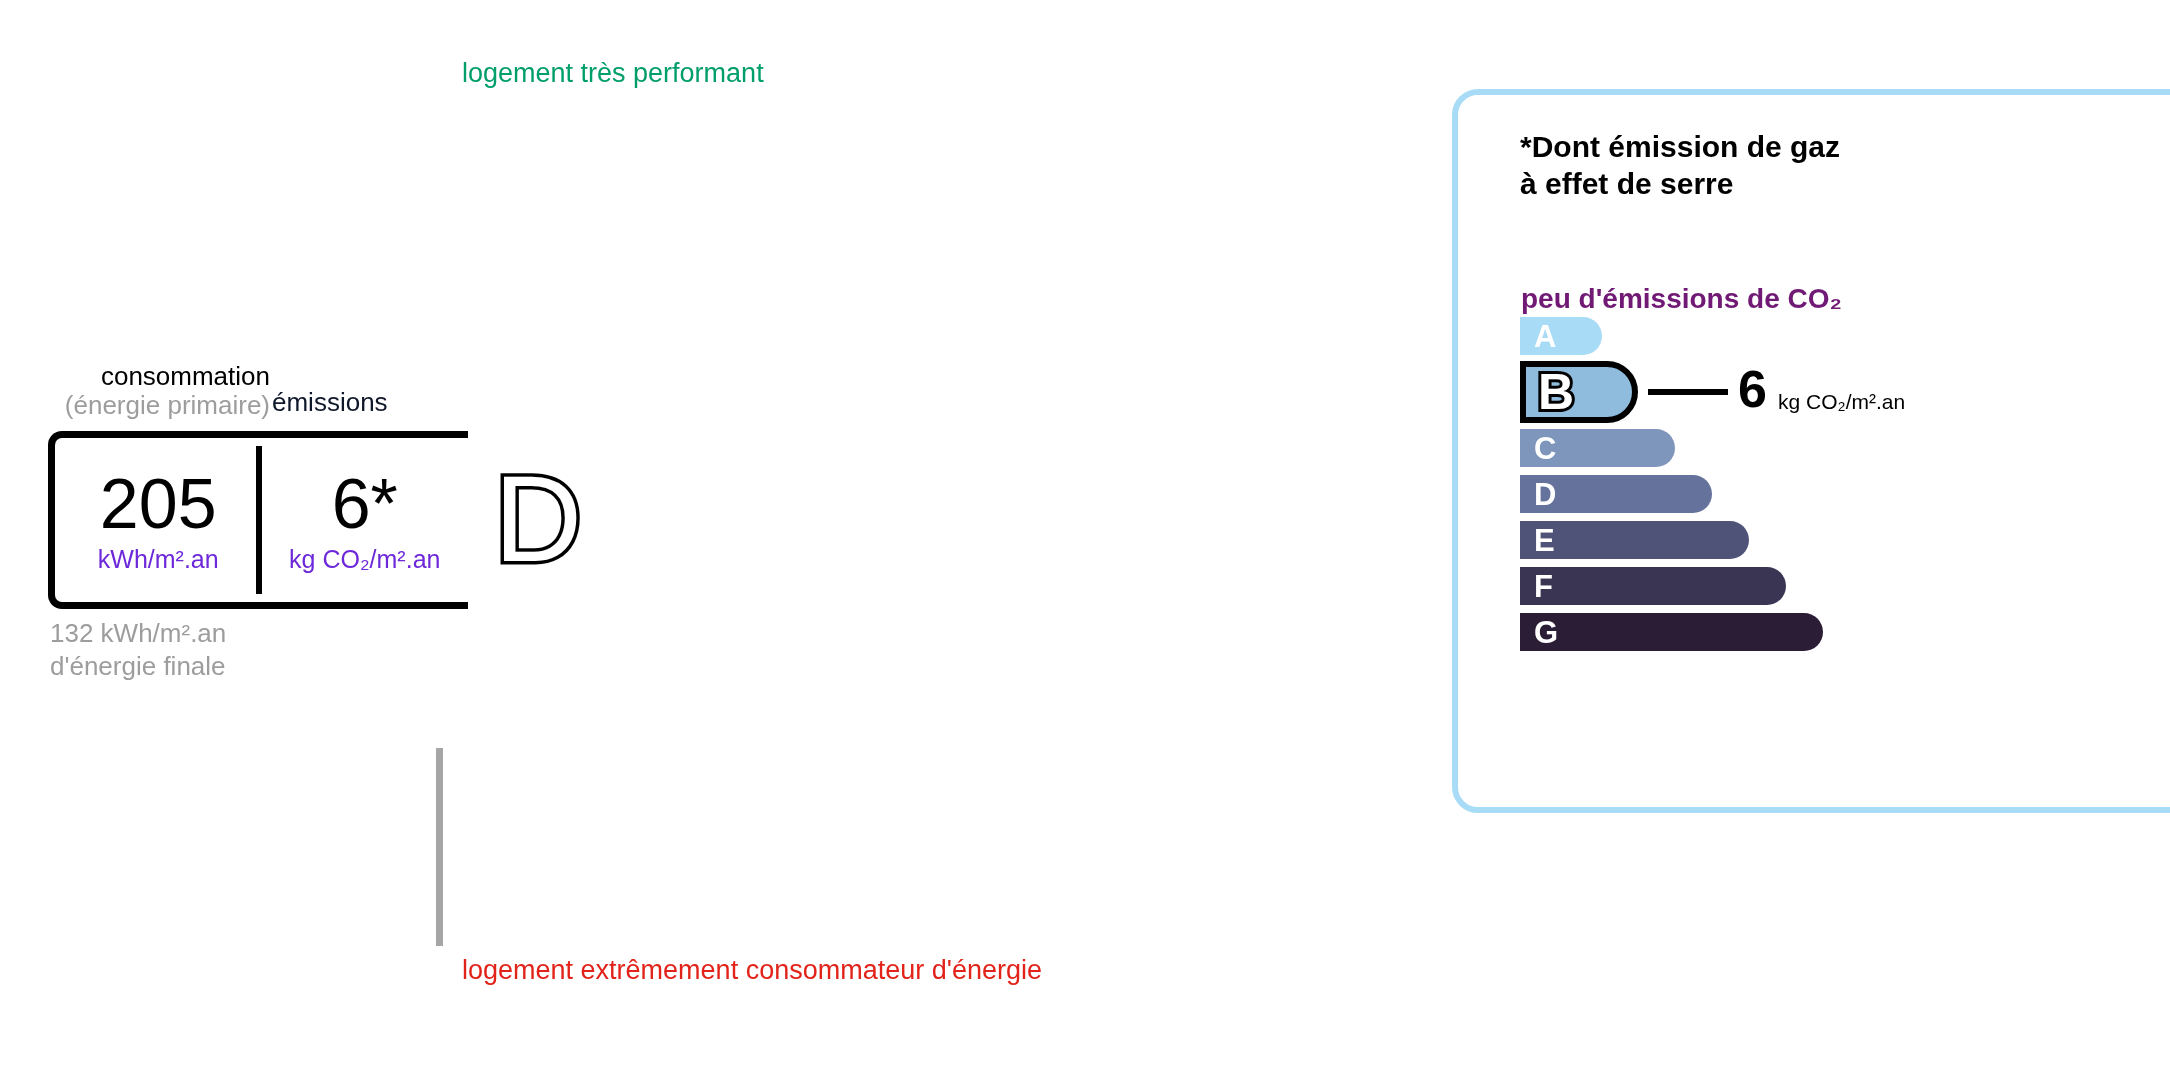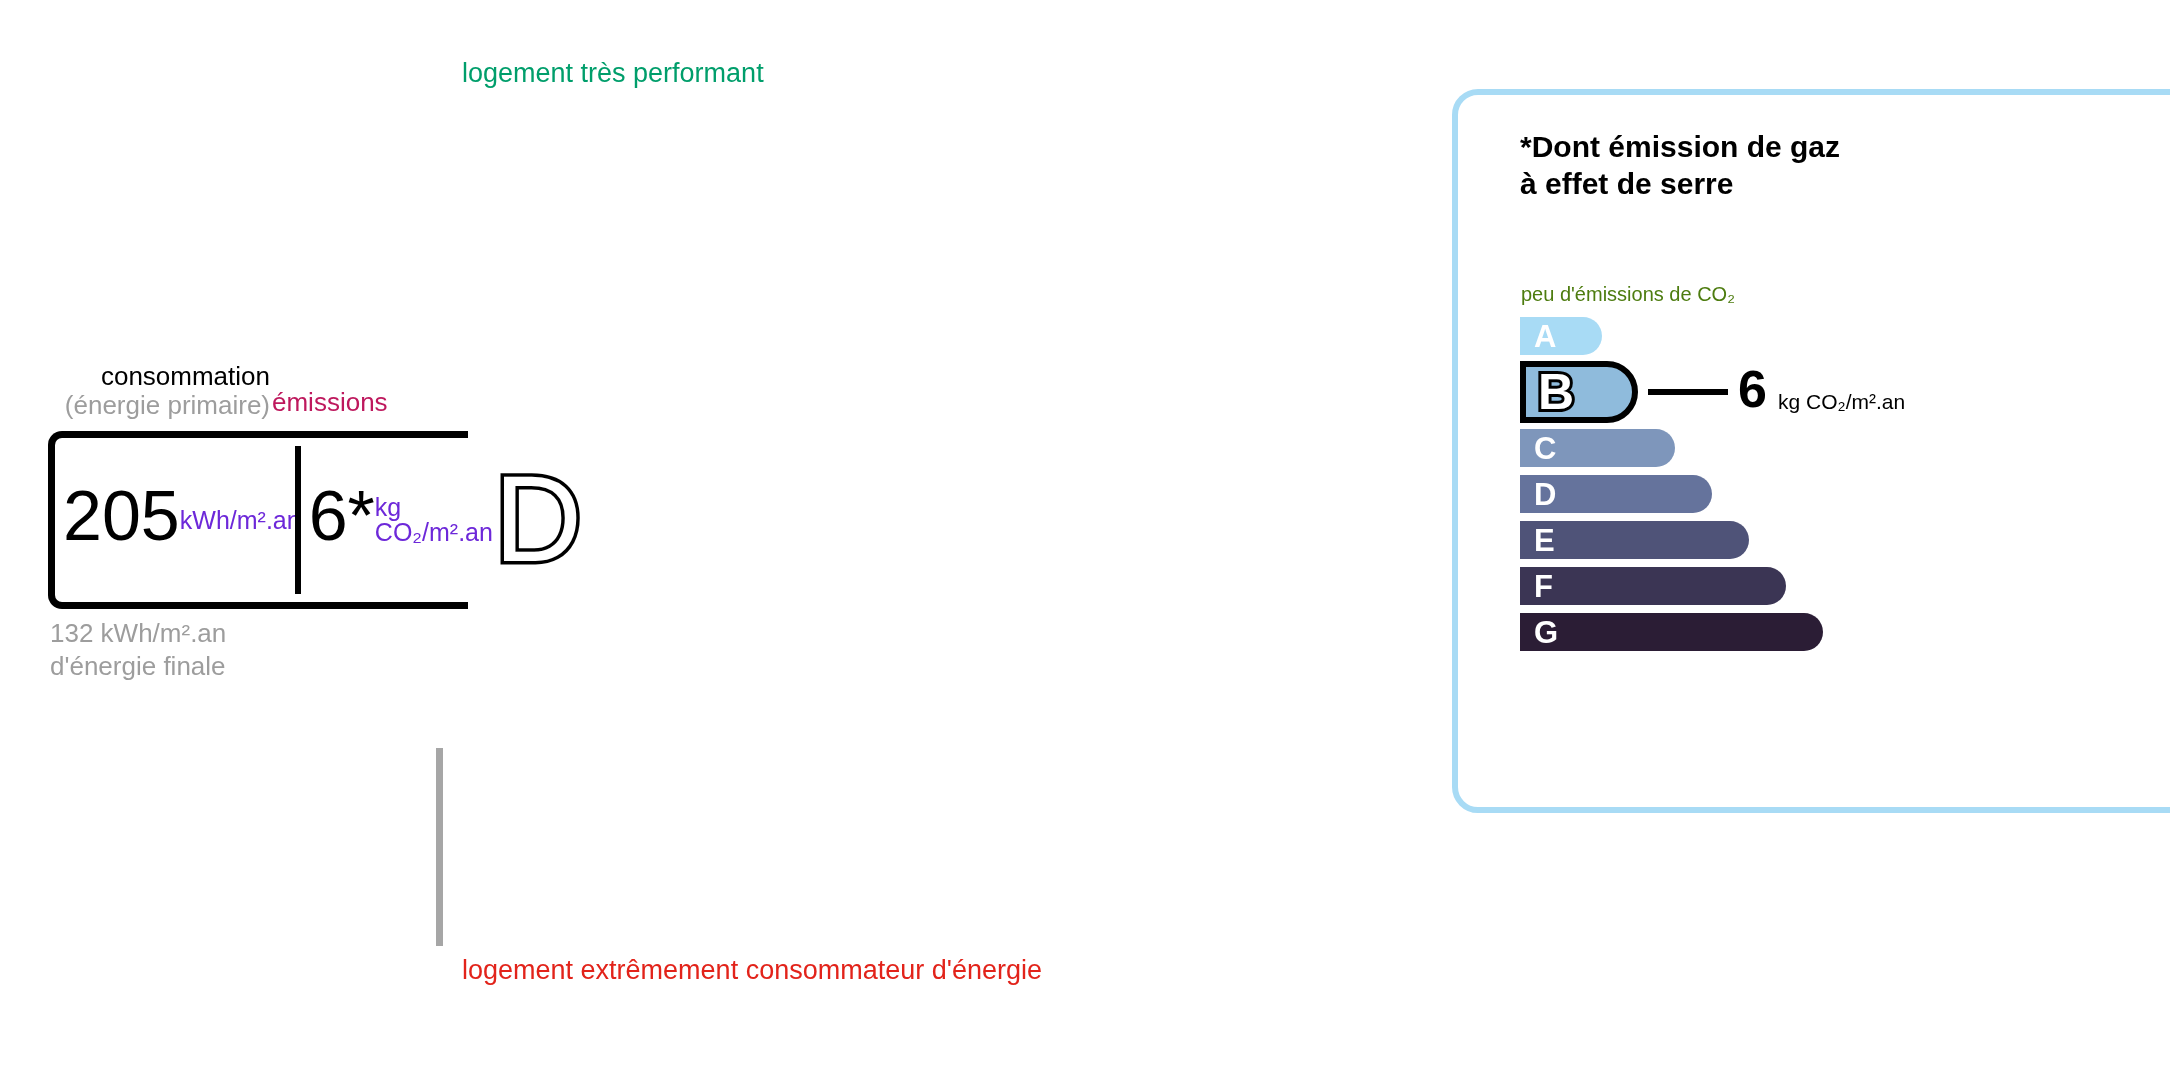--- a/index.html
+++ b/index.html
@@ -81,24 +81,23 @@
     border-right: none;
     border-radius: 14px 0 0 14px;
     background: #fff;
     box-sizing: border-box;
     display: flex;
   }
   .value-cell {
     flex: 1 1 0;
     position: relative;
     display: flex;
-    flex-direction: row;
+    flex-direction: column;
     align-items: center;
     justify-content: center;
-    padding-left: 8px;
   }
   .value-cell.with-divider::after {
     content: "";
     position: absolute;
     right: 0; top: 8px; bottom: 8px;
     width: 6px;
     background: #000;
   }
   .value-num {
     font-size: 70px;
@@ -120,21 +119,21 @@
   }
   #hdr-consommation {
     left: 50px; top: 362px;
     width: 220px;
     text-align: right;
     color: #000;
   }
   #hdr-consommation .sub { color: #9d9d9d; display: block; }
   #hdr-emissions {
     left: 272px; top: 388px;
-    color: #be185d;
+    color: #0f172a;
   }
 
   #final-energy {
     position: absolute;
     left: 50px; top: 617px;
     font-size: 26px;
     line-height: 1.25;
     color: #9d9d9d;
     white-space: nowrap;
   }
@@ -170,23 +169,24 @@
     left: 62px; top: 34px;
     font-size: 30px;
     font-weight: bold;
     line-height: 1.22;
     color: #000;
     white-space: nowrap;
   }
   #co2-top-caption {
     position: absolute;
     left: 63px; top: 188px;
-    font-size: 20px;
-    color: #4d7c0f;
-    white-space: nowrap;
+    font-size: 28px;
+    color: #701a75;
+    white-space: nowrap;
+    font-weight: bold;
   }
   #co2-bottom-caption {
     position: absolute;
     left: 62px; top: 572px;
     font-size: 25px;
     line-height: 1.2;
     color: #2b2037;
     white-space: nowrap;
   }
 

